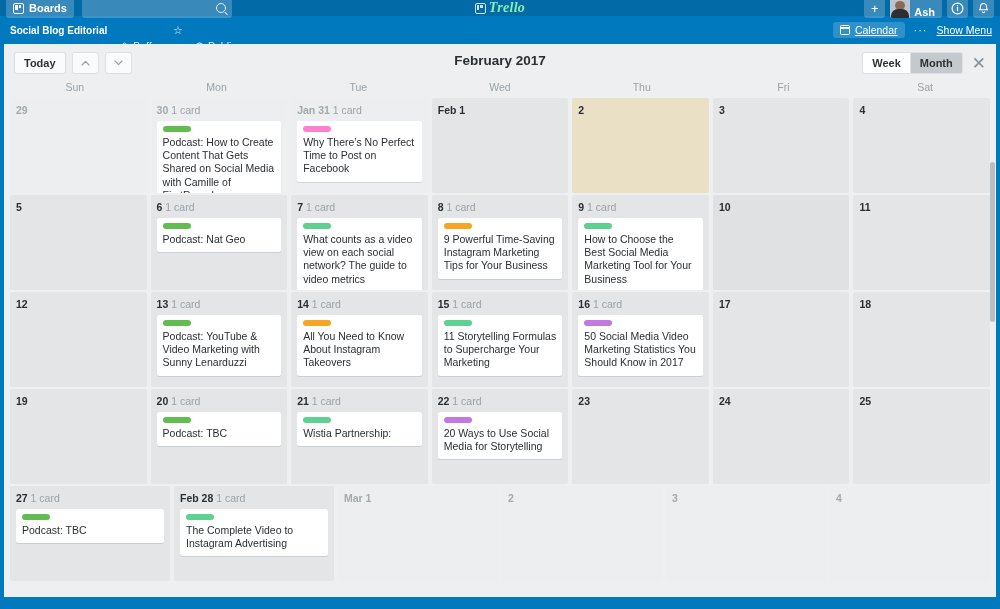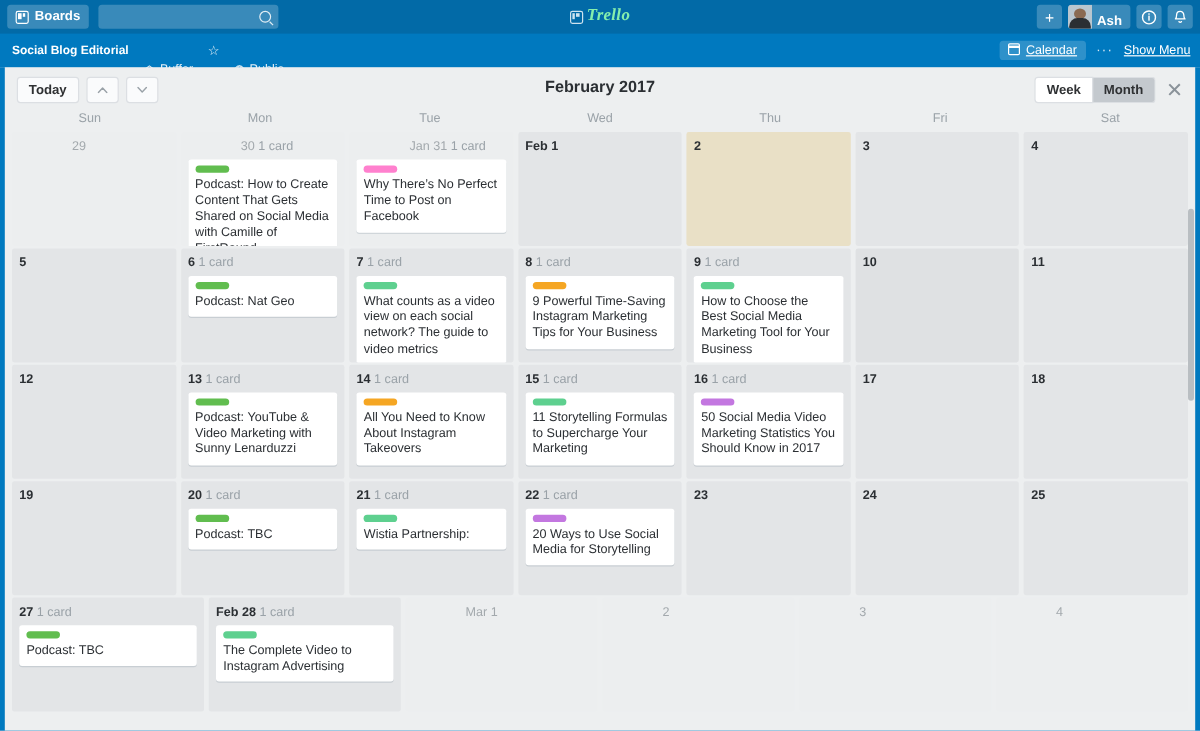--- a/index.html
+++ b/index.html
@@ -4,21 +4,21 @@
 <style>
   html,body{margin:0;padding:0;}
   body{
     width:1000px;height:609px;overflow:hidden;
     font-family:"Liberation Sans","DejaVu Sans",sans-serif;
     background:#0079bf;
     -webkit-font-smoothing:antialiased;
   }
   
   .appbar{
-    height:28px;background:#026aa7;display:flex;align-items:center;
+    height:16px;background:#026aa7;display:flex;align-items:center;
     padding:0 6px;box-sizing:border-box;position:relative;
   }
   .abtn{
     height:20px;display:flex;align-items:center;gap:5px;
     background:rgba(255,255,255,.22);border-radius:3px;color:#fff;
     font-size:11px;font-weight:bold;padding:0 7px;box-sizing:border-box;
     cursor:pointer;
   }
   .boards-icon{width:11px;height:11px;border:1.6px solid #fff;border-radius:2px;
     box-sizing:border-box;position:relative;flex:none;}
@@ -57,21 +57,21 @@
 
   
   .boardbar{
     height:28px;background:#0079bf;display:flex;align-items:center;
     padding:0 8px 0 10px;box-sizing:border-box;color:#fff;
   }
   .board-title{font-size:10px;font-weight:bold;margin-right:13px;cursor:pointer;}
   .bb-item{display:flex;align-items:center;gap:4px;font-size:10.5px;color:#e2eef6;margin-right:12px;cursor:pointer;margin-top:32px;}
   .bb-star{font-size:11px;color:#e2eef6;margin-right:12px;cursor:pointer;}
   .boardbar-right{margin-left:auto;display:flex;align-items:center;gap:9px;}
-  .cal-chip{display:flex;gap:5px;background:rgba(255,255,255,.18);border-radius:3px;
+  .cal-chip{display:flex;align-items:center;gap:5px;background:rgba(255,255,255,.18);border-radius:3px;
     padding:2px 7px;font-size:10.5px;color:#fff;cursor:pointer;}
   .cal-chip span{text-decoration:underline;}
   .dots{color:#dbeaf4;font-size:11px;letter-spacing:1px;cursor:pointer;}
   .showmenu{font-size:10.5px;color:#fff;text-decoration:underline;cursor:pointer;}
   .calicon{width:10px;height:10px;border:1.3px solid #fff;border-radius:1.5px;box-sizing:border-box;position:relative;flex:none;}
   .calicon:before{content:"";position:absolute;left:-1.3px;right:-1.3px;top:1.4px;height:1.3px;background:#fff;}
   .mini-ico{width:9px;height:9px;flex:none;}
 
   
   .calwrap{
@@ -107,21 +107,21 @@
   .cell{
     flex:1;margin:0 2px 2px 2px;background:#e3e5e7;border-radius:2px;padding:6px 6px 0 6px;
     box-sizing:border-box;overflow:hidden;position:relative;cursor:pointer;
   }
   .cell.out{background:#eceeef;}
   .cell.today{background:#e9e0c6;}
   .cell.dim{background:#dfe1e3;}
   .daylabel{font-size:10.5px;color:#5e6c76;margin-bottom:5px;line-height:12px;}
   .daylabel b{color:#2b2f33;font-weight:bold;}
   .cell.out .daylabel, .cell.out .daylabel b{color:#a3a9ad;font-weight:normal;}
-  .cell.out .daylabel b{font-weight:normal;margin-left:44px;}
+  .cell.out .daylabel b{font-weight:bold;}
   .cnt{color:#9aa2a8;}
   .card{
     background:#fff;border-radius:2.5px;padding:5px 6px 6px 6px;box-sizing:border-box;
     box-shadow:0 1px 0 rgba(9,45,66,.12);cursor:pointer;
   }
   .lab{width:28px;height:6px;border-radius:3px;margin-bottom:4px;}
   .ctitle{font-size:10.5px;line-height:13.2px;color:#2b2f33;}
 
   .scrollbar{position:absolute;right:1px;top:118px;width:5px;height:160px;background:#b9bec2;border-radius:3px;}
 </style>

